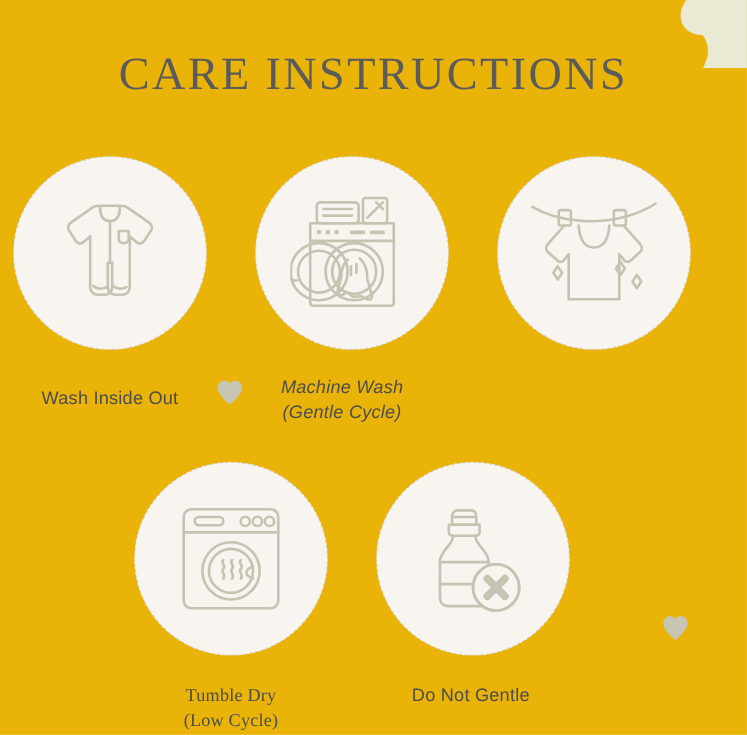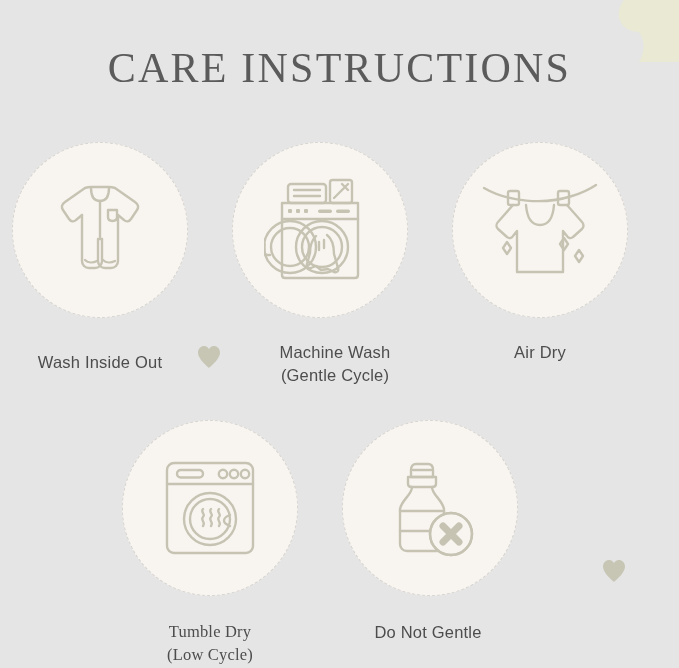--- a/index.html
+++ b/index.html
@@ -12,21 +12,21 @@
     background: #ffffff;
     font-family: "Liberation Sans", sans-serif;
     overflow: hidden;
     position: relative;
   }
 
   #canvas {
     position: relative;
     width: 679px;
     height: 668px;
-    background: #e5e5e5;
+    background: #eab308;
     overflow: hidden;
   }
 
   
   .corner-blob {
     position: absolute;
     top: -30px;
     right: -16px;
     width: 100px;
     height: 92px;
@@ -148,21 +148,21 @@
 
       <circle cx="26" cy="73" r="26"></circle>
       <circle cx="26" cy="73" r="19"></circle>
       <path d="M0.5 70 L0.5 78 C0.5 80 2 81 3.5 81 L6 81"></path>
 
       <path d="M52 62 C48 66 46 72 46 79 L43 90 C42 93 44 95 47 94 L52 92
                L57 96 L64 95 L70 98 C73 99 75 97 74 94 L70 80 C70 70 67 64 63 61"></path>
       <path d="M55 68 L55 76 M60 66 L60 74"></path>
     </svg>
   </div>
-  <div class="caption" style="left:235px; top:341px; width:200px;">Machine Wash
+  <div class="caption" style="left:211px; top:341px; width:200px;font-style:italic;">Machine Wash
 (Gentle Cycle)</div>
 
   <div class="circle" style="left:452px; top:142px;">
     <svg width="116" height="112" viewBox="0 0 116 112" xmlns="http://www.w3.org/2000/svg" fill="none" stroke="#c6c3b2" stroke-width="2.4" stroke-linecap="round" stroke-linejoin="round">
 
       <path d="M2 14 C26 28 62 31 90 22 C100 19 108 15 114 11"></path>
 
       <rect x="26" y="17" width="11" height="14" rx="2"></rect>
       <rect x="76" y="17" width="11" height="14" rx="2"></rect>
 
@@ -170,21 +170,20 @@
                L35 98 L81 98 L81 57 L85 62 C86 64 89 65 91 63 L100 55
                C102 53 102 50 100 48 L85 31"></path>
 
       <path d="M44 31 C45 44 50 51 58 51 C66 51 71 44 72 31"></path>
 
       <path d="M21 74 L25 68 L29 74 L25 80 Z"></path>
       <path d="M78 70 L82 64 L86 70 L82 76 Z"></path>
       <path d="M93 82 L97 76 L101 82 L97 88 Z"></path>
     </svg>
   </div>
-  <div class="caption" style="left:440px; top:341px; width:200px;">Air Dry</div>
 
   <div class="circle" style="left:122px; top:420px;">
     <svg width="110" height="110" viewBox="0 0 110 110" xmlns="http://www.w3.org/2000/svg" fill="none" stroke="#c6c3b2" stroke-width="2.4" stroke-linecap="round" stroke-linejoin="round">
 
       <rect x="12" y="10" width="86" height="90" rx="7"></rect>
 
       <path d="M12 31 L98 31"></path>
 
       <rect x="22" y="17" width="26" height="7.5" rx="3.7"></rect>
 

